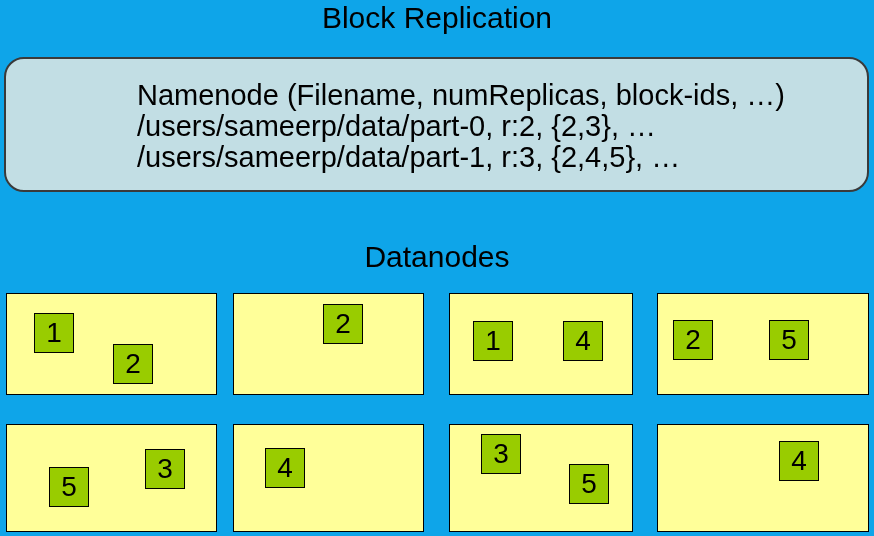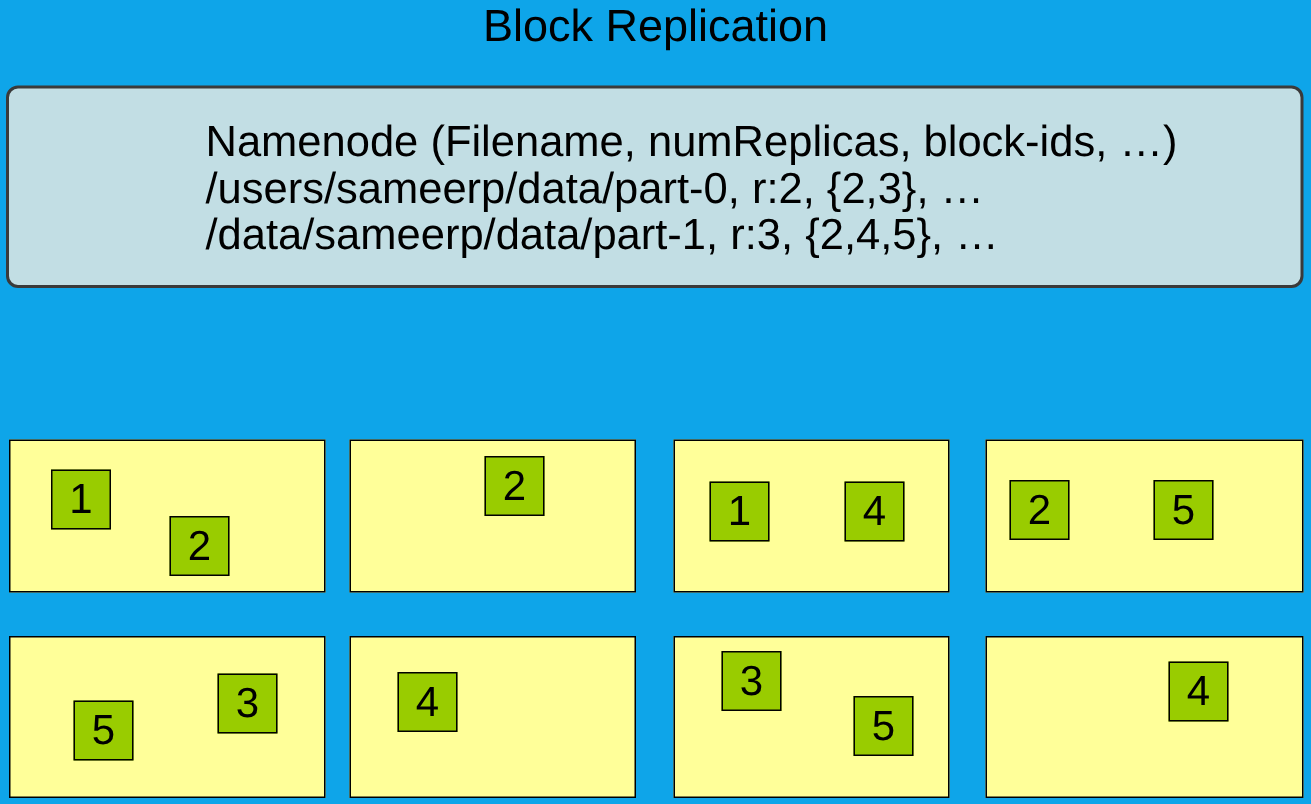--- a/index.html
+++ b/index.html
@@ -27,21 +27,21 @@
     white-space: nowrap;
   }
   .namenode-box {
     position: absolute;
     left: 4px;
     top: 57px;
     width: 865px;
     height: 135px;
     background: var(--nn-fill, #C2DEE4);
     border: 2px solid #3a3a3a;
-    border-radius: 8px;
+    border-radius: 20px;
     box-sizing: border-box;
   }
   .nn-text {
     position: absolute;
     left: 131px;
     top: 21px;
     font-size: 29px;
     line-height: 31px;
     white-space: nowrap;
   }
@@ -79,24 +79,25 @@
 <body>
 
 <div class="canvas">
 
   <div class="title">Block Replication</div>
 
   <div class="namenode-box">
     <div class="nn-text">
       <div>Namenode (Filename, numReplicas, block-ids, …)</div>
       <div>/users/sameerp/data/part-0, r:2, {2,3}, …</div>
-      <div>/data/sameerp/data/part-1, r:3, {2,4,5}, …</div>
+      <div>/users/sameerp/data/part-1, r:3, {2,4,5}, …</div>
     </div>
   </div>
 
+  <div class="dn-label">Datanodes</div>
 
   <div id="datanodes">
       <div class="datanode" style="left: 6px; top: 293px; width: 211px; height: 102px;">
         <div class="block" style="left: 27px; top: 19px;">1</div>
         <div class="block" style="left: 106px; top: 50px;">2</div>
       </div>
       <div class="datanode" style="left: 233px; top: 293px; width: 191px; height: 102px;">
         <div class="block" style="left: 89px; top: 10px;">2</div>
       </div>
       <div class="datanode" style="left: 449px; top: 293px; width: 184px; height: 102px;">

